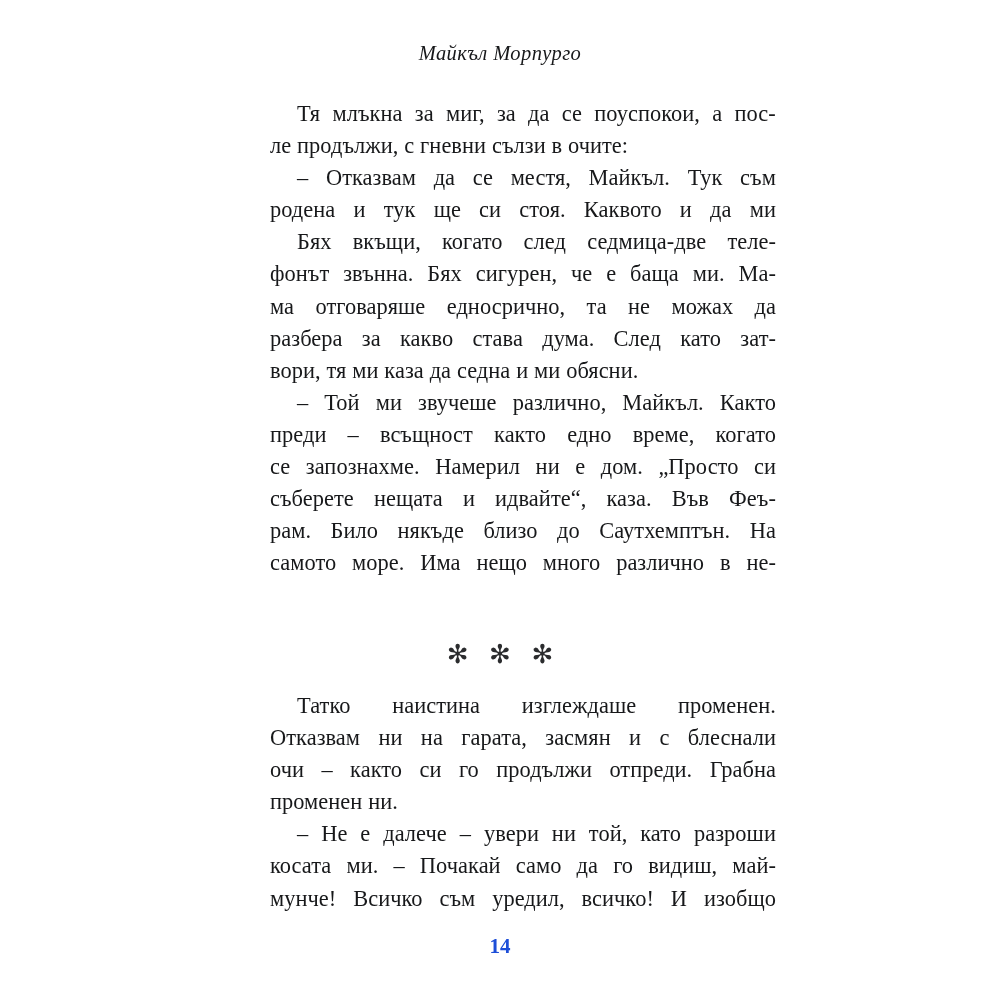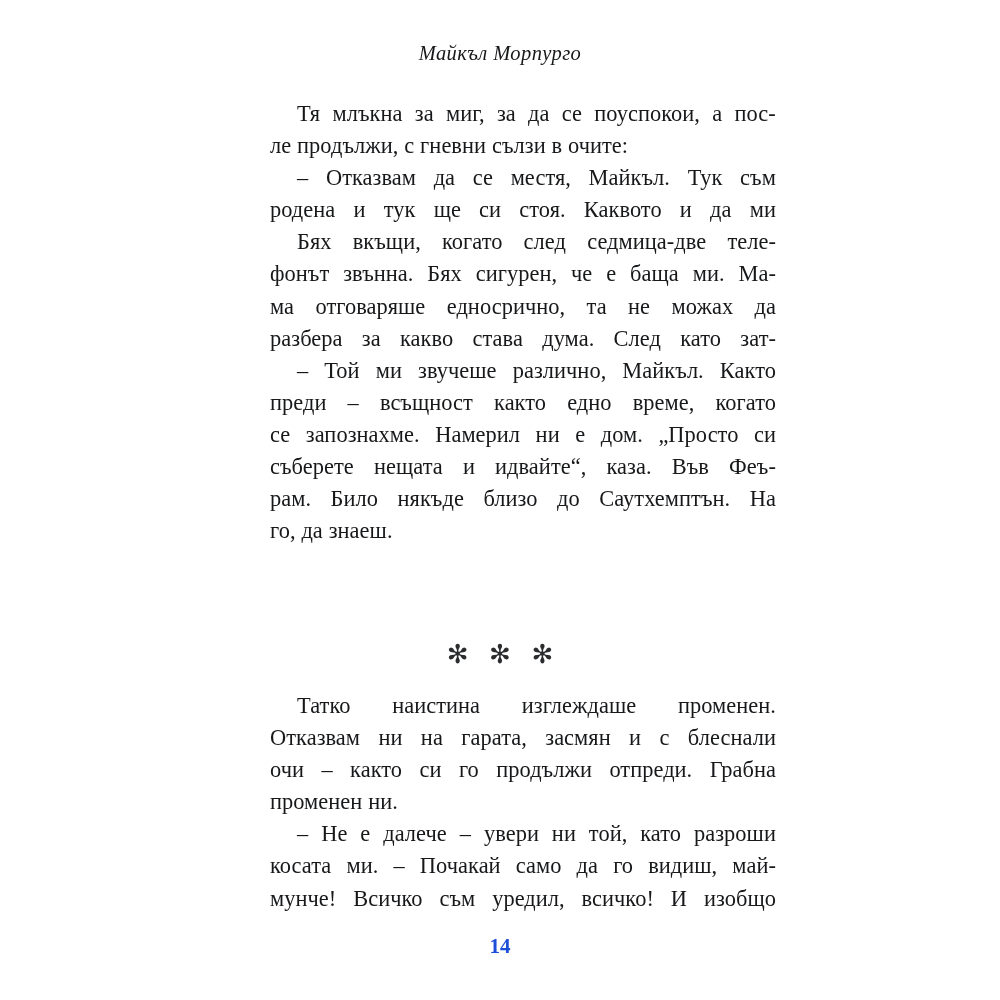--- a/index.html
+++ b/index.html
@@ -182,20 +182,21 @@
         <span class="line j">
           <span>разбера</span>
           <span>за</span>
           <span>какво</span>
           <span>става</span>
           <span>дума.</span>
           <span>След</span>
           <span>като</span>
           <span>зат-</span>
         </span>
+        <span class="line">вори, тя ми каза да седна и ми обясни.</span>
       </p>
       <p class="para">
         <span class="line j indent">
           <span>–</span>
           <span>Той</span>
           <span>ми</span>
           <span>звучеше</span>
           <span>различно,</span>
           <span>Майкъл.</span>
           <span>Както</span>
@@ -230,21 +231,30 @@
         </span>
         <span class="line j">
           <span>рам.</span>
           <span>Било</span>
           <span>някъде</span>
           <span>близо</span>
           <span>до</span>
           <span>Саутхемптън.</span>
           <span>На</span>
         </span>
-        <span class="line">го, да знаеш.</span>
+        <span class="line j">
+          <span>самото</span>
+          <span>море.</span>
+          <span>Има</span>
+          <span>нещо</span>
+          <span>много</span>
+          <span>различно</span>
+          <span>в</span>
+          <span>не-</span>
+        </span>
       </p>
     </div>
 
   <div class="scene-break">✻ ✻ ✻</div>
 
   <div class="textblock second" id="textblock-second">
       <p class="para">
         <span class="line j indent">
           <span>Татко</span>
           <span>наистина</span>

